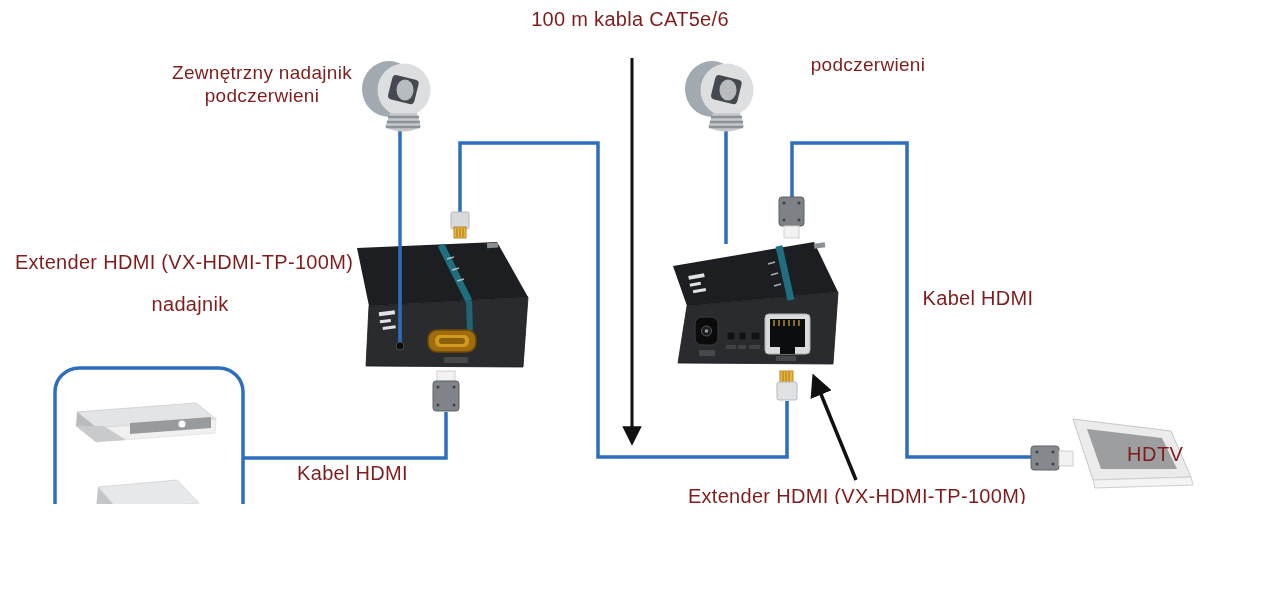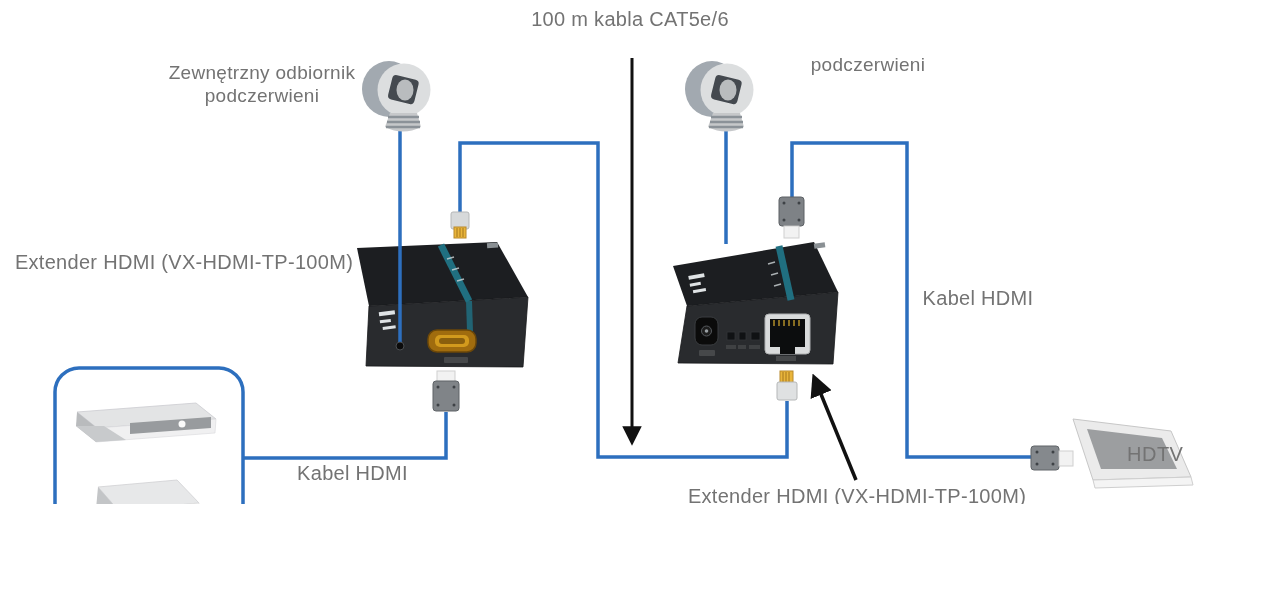--- a/index.html
+++ b/index.html
@@ -1,18 +1,18 @@
 <!DOCTYPE html>
 <html><head>
 <meta charset="utf-8">
 <style>
   html,body{margin:0;padding:0;background:#ffffff;}
   .stage{
     position:relative;width:1280px;height:504px;background:#ffffff;
-    font-family:"Liberation Sans", sans-serif;color:#737373;overflow:hidden;
+    font-family:"Liberation Sans", sans-serif;color:#7f1d1d;overflow:hidden;
   }
   .diagram-svg{position:absolute;left:0;top:0;}
   .lbl{position:absolute;text-align:center;font-size:20px;line-height:23px;letter-spacing:.3px;white-space:nowrap;}
   .lbl.small{font-size:19px;}
   .lbl.left{text-align:left;}
 </style>
 </head>
 <body>
 
 <div class="stage">
@@ -194,29 +194,30 @@
           <path d="M386,127 L420,127"></path>
       </g>
     </g>
 
     <rect x="0" y="598" width="9" height="14" fill="#c9c9c9" opacity="0.6"></rect>
   </svg>
 
   <div class="lbl" style="left:520px;top:8px;width:220px;">100 m kabla CAT5e/6</div>
 
   <div class="lbl small" style="left:142px;top:61px;width:240px;">
-    <div>Zewnętrzny odbiornik</div>
+    <div>Zewnętrzny nadajnik</div>
     <div>podczerwieni</div>
   </div>
 
   <div class="lbl small" style="left:748px;top:53px;width:240px;">
     <div>podczerwieni</div>
   </div>
 
   <div class="lbl" style="left:0px;top:251px;width:368px;">Extender HDMI (VX-HDMI-TP-100M)</div>
+  <div class="lbl" style="left:0px;top:293px;width:380px;">nadajnik</div>
 
   <div class="lbl" style="left:280px;top:462px;width:145px;">Kabel HDMI</div>
 
 
   <div class="lbl" style="left:683px;top:485px;width:348px;">Extender HDMI (VX-HDMI-TP-100M)</div>
 
   <div class="lbl" style="left:903px;top:287px;width:150px;">Kabel HDMI</div>
 
   <div class="lbl left" style="left:1127px;top:443px;width:80px;letter-spacing:.5px;">HDTV</div>
 

